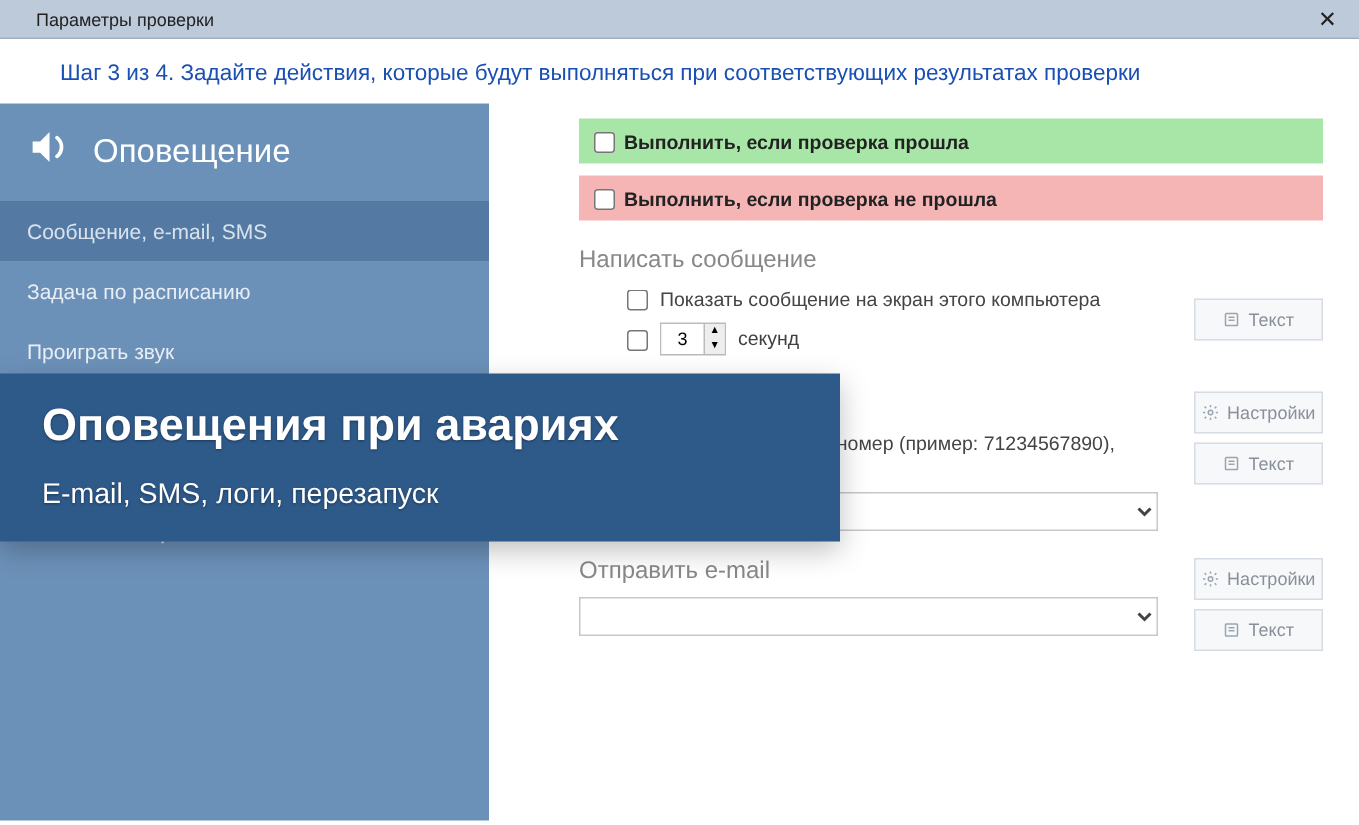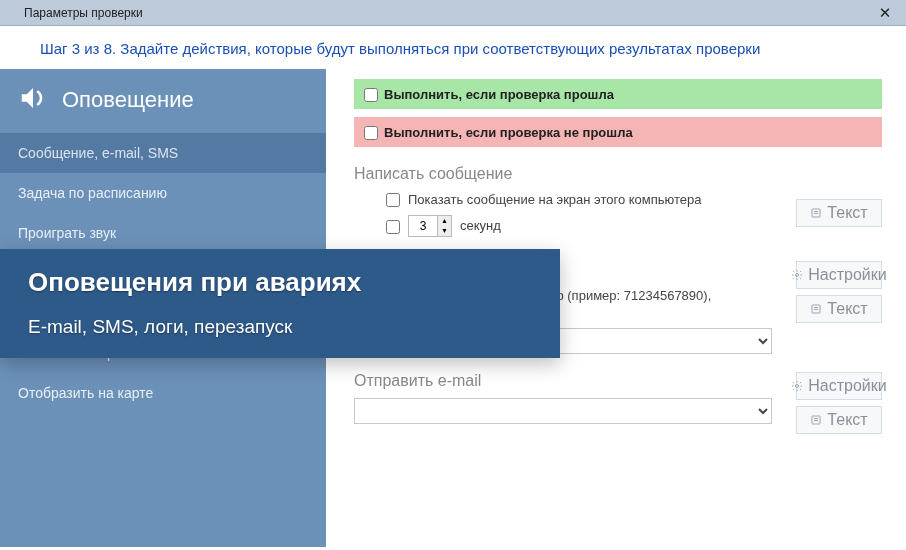--- a/index.html
+++ b/index.html
@@ -1,82 +1,81 @@
 <!DOCTYPE html>
 <html><head>
 <meta charset="utf-8">
 <style>
   * { box-sizing: border-box; margin: 0; padding: 0; font-family: "Segoe UI", Tahoma, sans-serif; }
   html, body { width: 906px; height: 550px; overflow: hidden; background: #fff; }
   .titlebar { height: 26px; background: #bccada; display: flex; align-items: center; padding: 0 6px 0 24px; font-size: 12px; color: #222; border-bottom: 1px solid #9fb0c4; }
   .titlebar .title { flex: 1; }
   .titlebar .close { width: 30px; text-align: center; font-size: 15px; color: #222; cursor: pointer; }
   .step { padding: 14px 20px 12px 40px; font-size: 15px; color: #1a4fb4; }
-  .body { display: flex; height: calc(100% - 26px - 46px); }
+  .body { display: flex; height: calc(100% - 26px - 46px); gap: 32px; }
   .sidebar { width: 326px; background: #6c91b9; position: relative; }
   .sidebar-header { display: flex; align-items: center; gap: 14px; padding: 14px 18px 16px 18px; color: #fff; }
   .sidebar-header .icon { flex-shrink: 0; }
   .sidebar-header h1 { font-size: 22px; font-weight: 400; }
   .side-items { display: flex; flex-direction: column; }
   .side-item { padding: 12px 18px; color: #e8eef5; font-size: 14px; cursor: pointer; }
   .side-item.selected { background: #547aa3; color: #d9e3ee; }
   .overlay { position: absolute; left: 0; top: 180px; width: 560px; background: #2e5a8a; color: #fff; padding: 18px 28px 20px 28px; box-shadow: 0 6px 18px rgba(0,0,0,0.25); z-index: 10; pointer-events: none; }
-  .overlay h2 { font-size: 26px; font-weight: 600; text-shadow: 0 1px 2px rgba(0,0,0,0.4); }
+  .overlay h2 { font-size: 30px; font-weight: 600; text-shadow: 0 1px 2px rgba(0,0,0,0.4); }
   .overlay p { font-size: 19px; font-weight: 300; margin-top: 18px; text-shadow: 0 1px 2px rgba(0,0,0,0.4); }
   .content { flex: 1; padding: 10px 24px 0 28px; overflow: hidden; }
   .exec-row { display: flex; align-items: flex-end; gap: 6px; padding: 7px 10px; margin-bottom: 8px; font-size: 13px; font-weight: 600; color: #222; }
   .exec-pass { background: #a8e6a8; }
   .exec-fail { background: #f5b5b5; }
   .section { margin-top: 18px; }
   .section h3 { font-size: 16px; font-weight: 400; color: #888; margin-bottom: 8px; }
   .row { display: flex; align-items: flex-start; gap: 8px; font-size: 13px; color: #444; margin-bottom: 6px; padding-left: 32px; }
   .row label { flex: 1; line-height: 1.35; }
   .row .unit { color: #404040; font-size: 13px; }
   input[type=checkbox] { width: 14px; height: 14px; margin-top: 2px; accent-color: #5a7fa8; }
   .spinner { display: inline-flex; align-items: stretch; border: 1px solid #bbb; height: 22px; }
   .spinner input { width: 28px; border: none; text-align: center; font-size: 12px; outline: none; }
   .spinner .sp-btns { display: flex; flex-direction: column; width: 14px; border-left: 1px solid #bbb; }
   .spinner .sp-btns button { flex: 1; border: none; background: #eee; font-size: 7px; line-height: 1; padding: 0; cursor: pointer; }
-  .btn { width: 86px; height: 28px; border: 1px solid #d5dce4; background: #f6f8fa; display: inline-flex; align-items: center; justify-content: center; gap: 5px; font-size: 16px; color: #8a9099; cursor: pointer; }
+  .btn { width: 86px; height: 28px; border: 1px solid #d5dce4; background: #f6f8fa; display: inline-flex; align-items: center; justify-content: center; gap: 5px; font-size: 12px; color: #8a9099; cursor: pointer; }
   .btn svg { flex-shrink: 0; }
   .btn-col { width: 90px; display: flex; flex-direction: column; gap: 6px; align-items: flex-end; }
   .section-row { display: flex; gap: 20px; align-items: flex-start; }
   .section-main { flex: 1; }
   select.combo { width: 100%; height: 26px; border: 1px solid #c4c8cc; background: #fff; font-size: 13px; padding: 0 6px; color: #444; }
   .content-inner { position: relative; }
 </style>
 </head>
 <body>
 
 <div class="titlebar">
   <span class="title">Параметры проверки</span>
   <span class="close">✕</span>
 </div>
 
-<div class="step">Шаг 3 из 8. Задайте действия, которые будут выполняться при соответствующих результатах проверки</div>
+<div class="step">Шаг 3 из 4. Задайте действия, которые будут выполняться при соответствующих результатах проверки</div>
 
 <div class="body">
   <div class="sidebar">
     <div class="sidebar-header">
       <span class="icon">
         <svg width="30" height="30" viewBox="0 0 24 24" fill="#fff">
             <path d="M3 9v6h4l5 5V4L7 9H3z"></path>
             <path d="M16 7c1.5 1.2 2.4 3 2.4 5s-.9 3.8-2.4 5" stroke="#fff" stroke-width="2" fill="none" stroke-linecap="round"></path>
           </svg>
       </span>
       <h1>Оповещение</h1>
     </div>
     <div class="side-items">
       <div class="side-item selected">Сообщение, e-mail, SMS</div>
       <div class="side-item">Задача по расписанию</div>
       <div class="side-item">Проиграть звук</div>
       <div class="side-item">Записать в журнал, Eventlog, Syslog</div>
       <div class="side-item">Перезапустить службу, компьютер</div>
       <div class="side-item">Выполнить скрипт</div>
-      <div class="side-item">Отобразить на карте</div>
     </div>
 
     <div class="overlay">
       <h2>Оповещения при авариях</h2>
       <p>E-mail, SMS, логи, перезапуск</p>
     </div>
   </div>
 
   <div class="content">
     <div class="content-inner">

